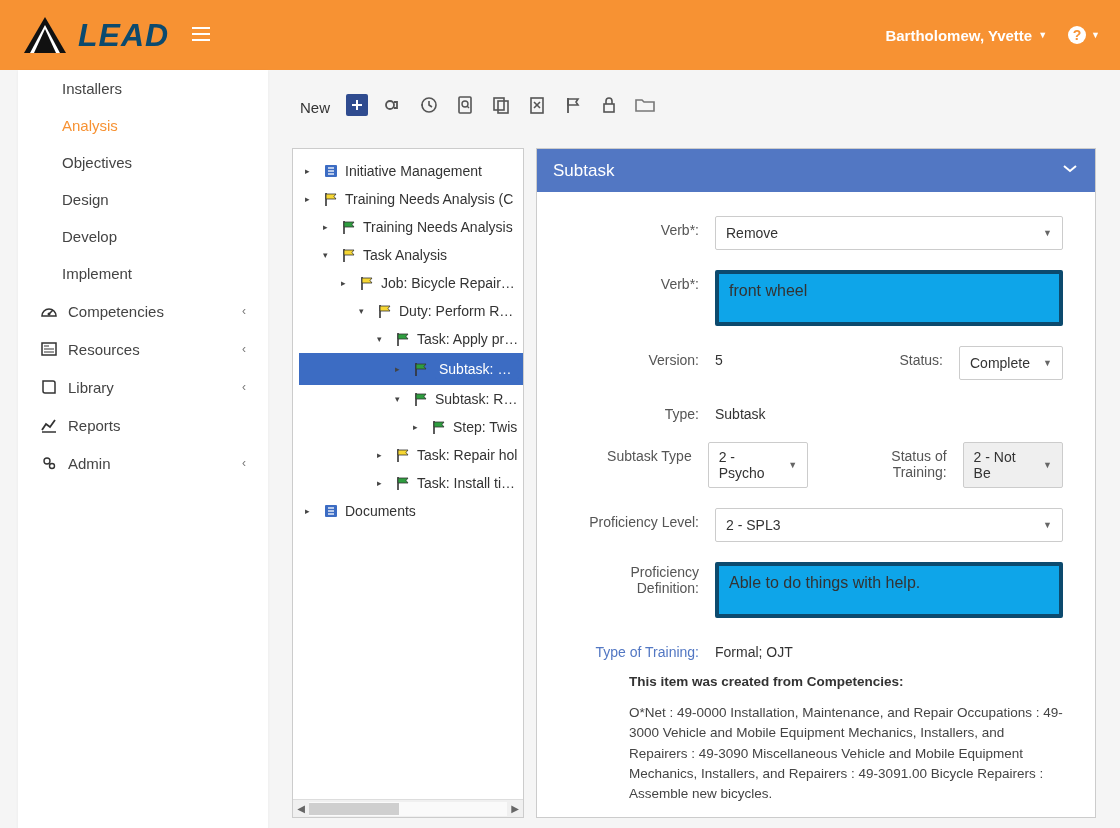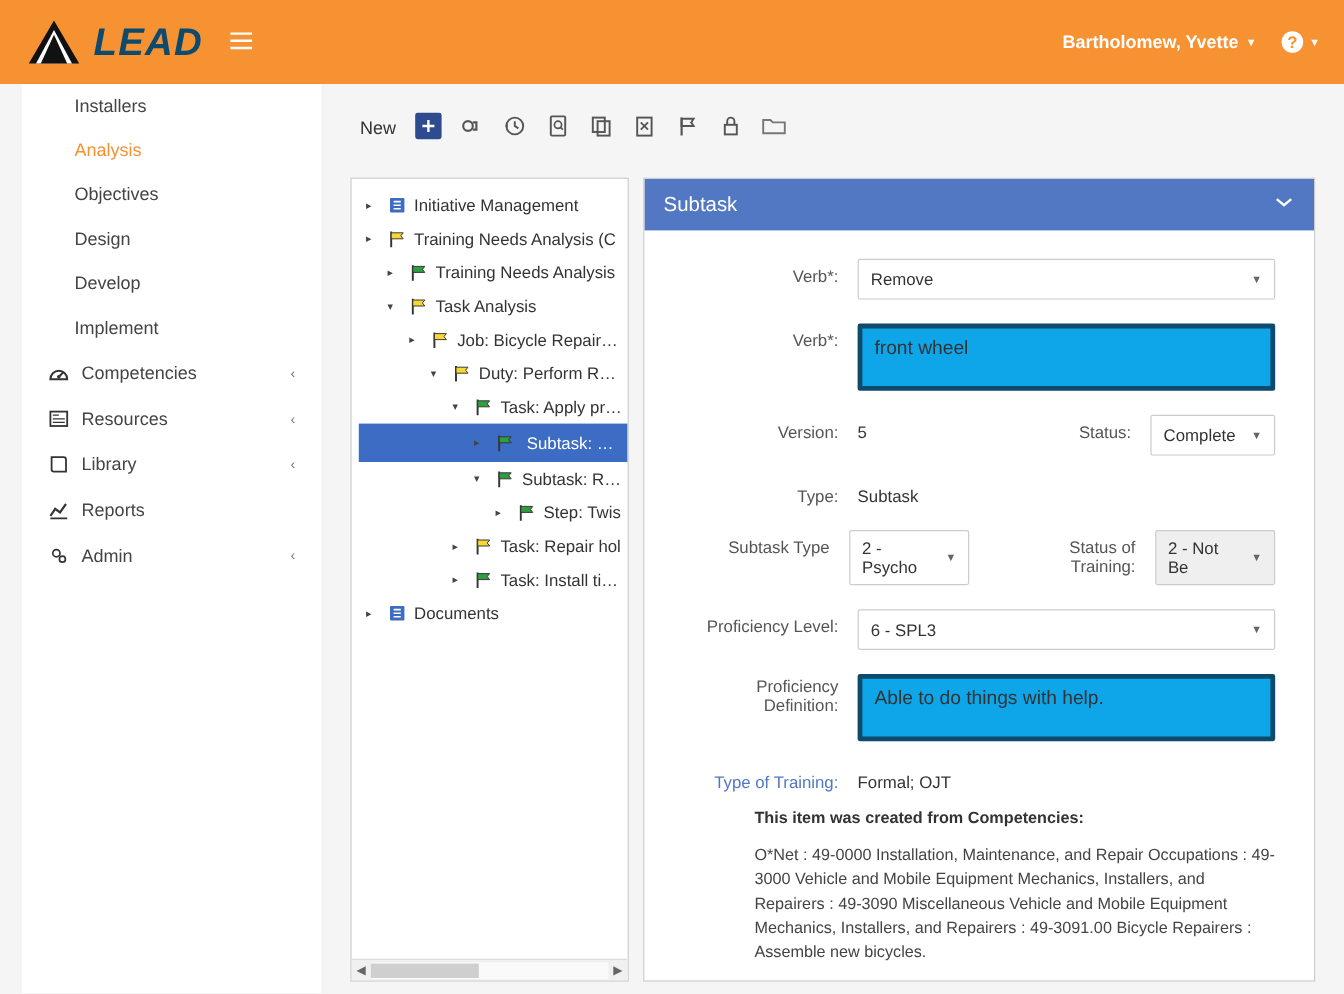--- a/index.html
+++ b/index.html
@@ -405,21 +405,21 @@
               </div>
             <div style="flex:1"></div>
             <div class="form-label" style="width:auto;">Status of Training:</div>
             <div class="select-box sm readonly">
                 <span>2 - Not Be</span>
               </div>
           </div>
           <div class="form-row">
             <div class="form-label">Proficiency Level:</div>
             <div class="select-box wide">
-                <span>6 - SPL3</span>
+                <span>2 - SPL3</span>
               </div>
           </div>
           <div class="form-row">
             <div class="form-label" style="padding-top:2px;"><span>Proficiency Definition:</span></div>
             <div class="text-box"><span>Able to do things with help.</span></div>
           </div>
           <div class="form-row" style="margin-bottom:14px;">
             <div class="form-label link-lbl" style="width:130px;">Type of Training:</div>
             <div class="form-value">Formal; OJT</div>
           </div>

